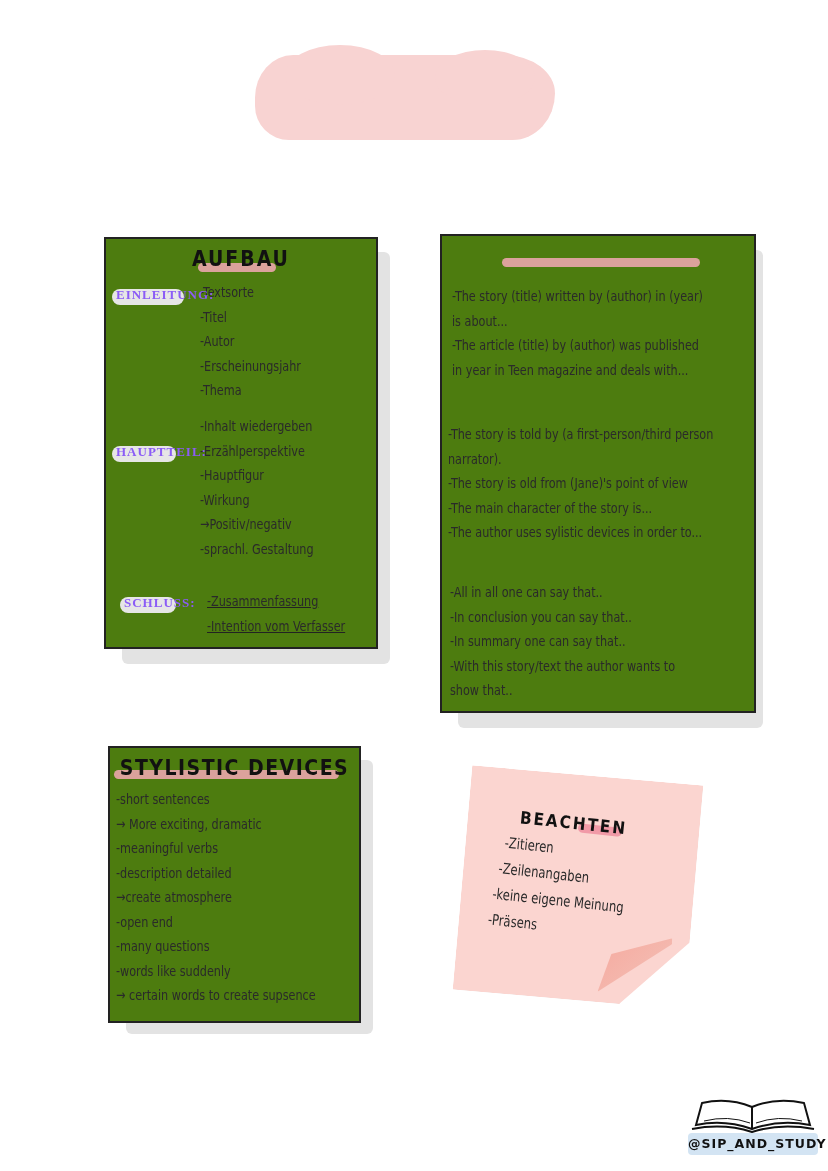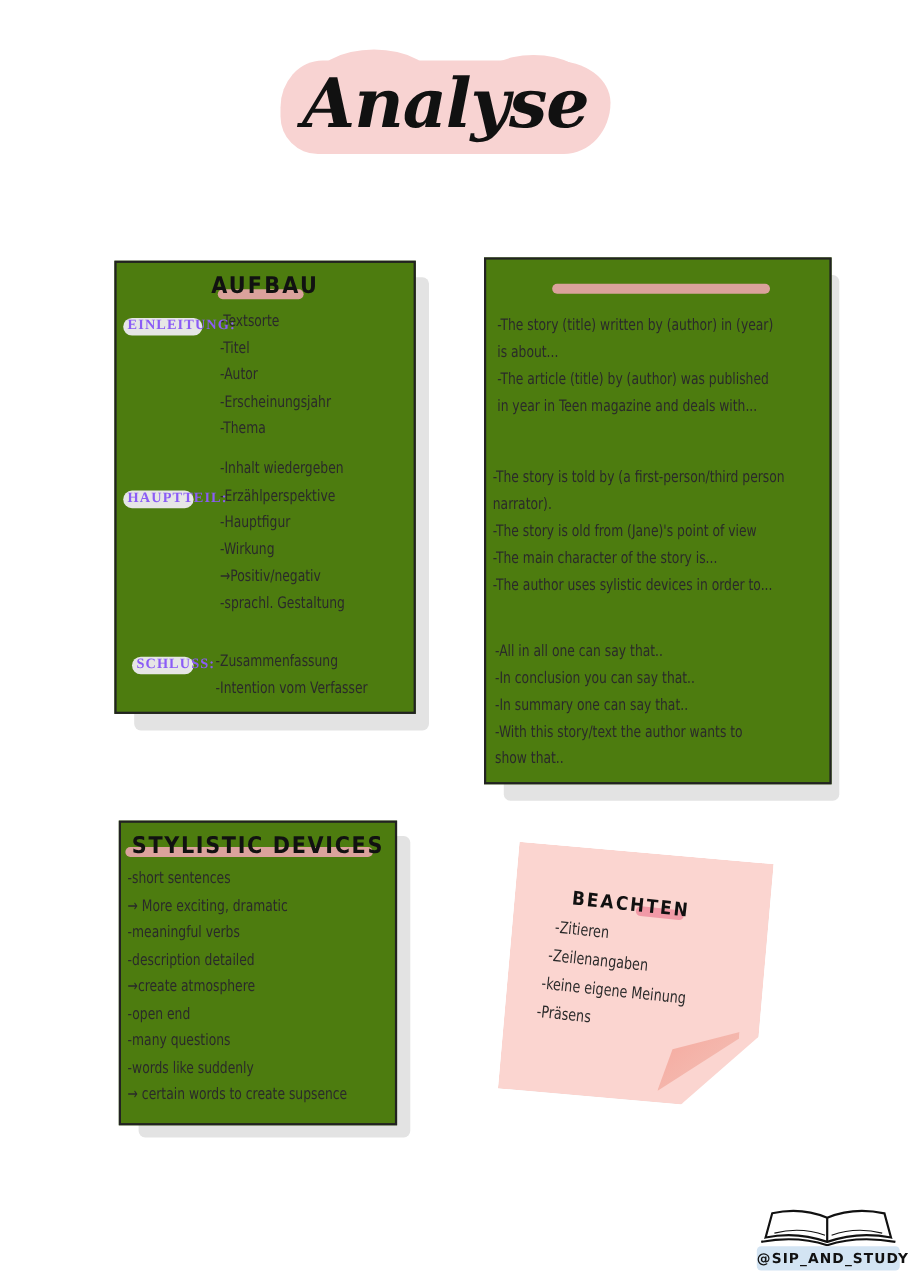--- a/index.html
+++ b/index.html
@@ -37,21 +37,20 @@
   .logo-badge { position: absolute; left: 0; top: 38px; width: 130px; height: 22px; background: #d3e4f3; border-radius: 4px; }
   .logo-text { position: absolute; left: 0; top: 38px; width: 130px; text-align: center; font-family: "DejaVu Sans", sans-serif; font-weight: bold; font-size: 12.5px; letter-spacing: 1px; line-height: 22px; color: #111; }
 </style>
 </head>
 <body>
 
 <div class="title-wrap">
   <div class="title-blob"></div>
   <div class="title-blob2"></div>
   <div class="title-blob3"></div>
-  <div class="title-text">Analyse</div>
 </div>
 
 <div class="shadow" style="left:122px; top:252px; width:268px; height:412px;"></div>
 <div class="card" style="left:104px; top:237px; width:274px; height:412px;">
   <div class="heading" style="margin-top:8px; font-size:21px;">
     <div class="hl" style="left:92px; top:16px; width:78px;"></div>
     <span class="txt">AUFBAU</span>
   </div>
 </div>
 
@@ -74,21 +73,21 @@
   <div class="hand">-Erzählperspektive</div>
   <div class="hand">-Hauptfigur</div>
   <div class="hand">-Wirkung</div>
   <div class="hand">→Positiv/negativ</div>
   <div class="hand">-sprachl. Gestaltung</div>
 </div>
 
 <div class="label" style="left:124px; top:595px;">
   <span class="bg" style="width:56px;"></span><span class="t">SCHLUSS:</span>
 </div>
-<div class="list" style="left:196px; top:589px;">
+<div class="list" style="left:207px; top:589px;text-decoration:underline;">
   <div class="hand">-Zusammenfassung</div>
   <div class="hand">-Intention vom Verfasser</div>
 </div>
 
 <div class="shadow" style="left:458px; top:250px; width:305px; height:478px;"></div>
 <div class="card" style="left:440px; top:234px; width:316px; height:479px;">
   <div class="heading" style="margin-top:8px; font-size:21px;">
     <div class="hl" style="left:60px; top:14px; width:198px;"></div>
   </div>
 </div>

